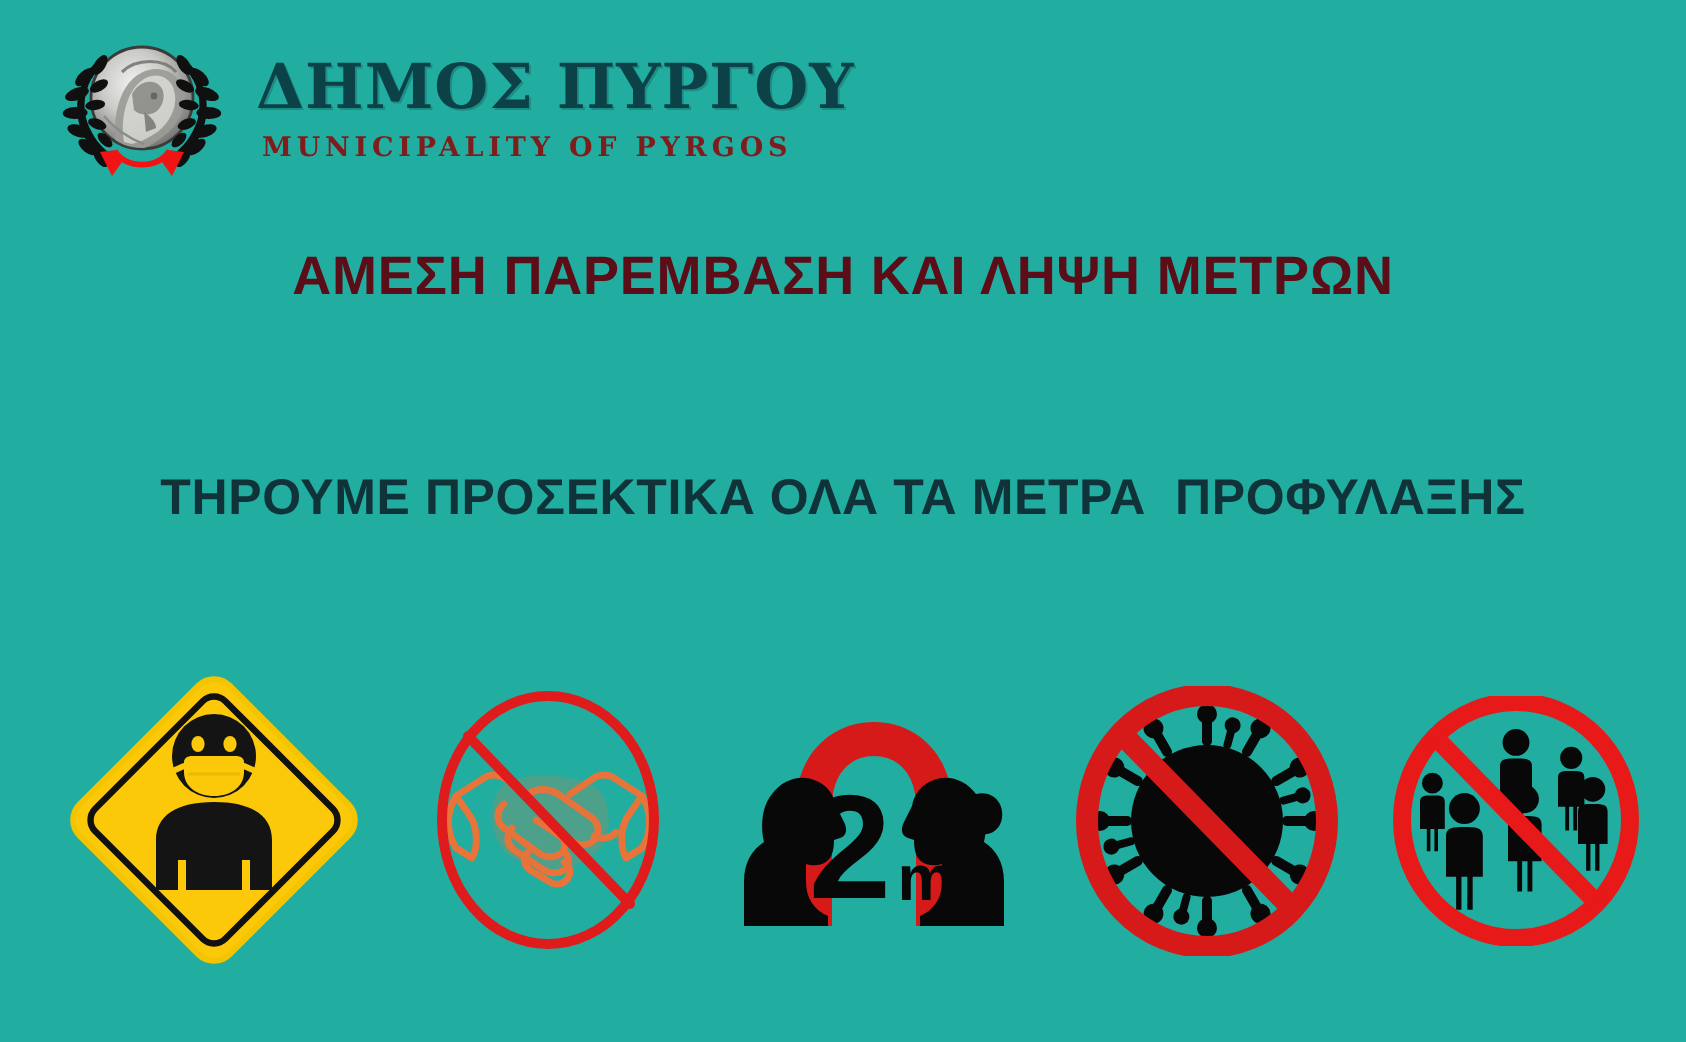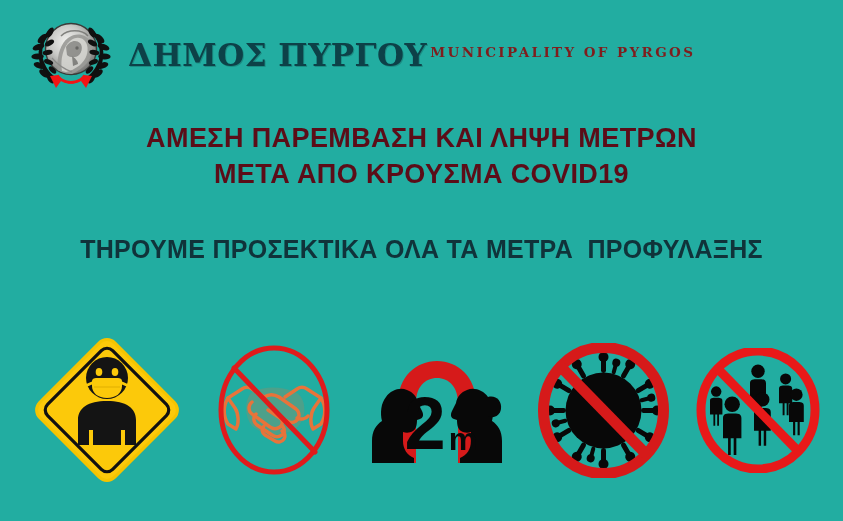--- a/index.html
+++ b/index.html
@@ -31,21 +31,21 @@
   }
   #emblem {
     width: 86px;
     height: 80px;
     position: relative;
     flex: 0 0 auto;
   }
   #emblem svg { display: block; }
   #wordmark {
     display: flex;
-    flex-direction: row;
+    flex-direction: column;
     padding-top: 2px;
     justify-content: center;
   }
   #muni-title {
     font-family: "DejaVu Serif", serif;
     font-size: 31px;
     font-weight: bold;
     color: #0d4148;
     letter-spacing: 0.5px;
     line-height: 1.05;
@@ -186,21 +186,20 @@
     </div>
 
     <div id="wordmark">
       <div id="muni-title">ΔΗΜΟΣ ΠΥΡΓΟΥ</div>
       <div id="muni-sub">MUNICIPALITY OF PYRGOS</div>
     </div>
   </div>
 
   <div id="headline">
     <span class="line">ΑΜΕΣΗ ΠΑΡΕΜΒΑΣΗ ΚΑΙ ΛΗΨΗ ΜΕΤΡΩΝ</span>
-    <span class="line">ΜΕΤΑ ΑΠΟ ΚΡΟΥΣΜΑ COVID19</span>
   </div>
 
   <div id="subhead">
     <span class="line">ΤΗΡΟΥΜΕ ΠΡΟΣΕΚΤΙΚΑ ΟΛΑ ΤΑ ΜΕΤΡΑ  ΠΡΟΦΥΛΑΞΗΣ</span>
   </div>
 
   <div id="icon-row">
 
     <div class="icon-cell">
       <svg width="165" height="160" viewBox="0 0 165 160" xmlns="http://www.w3.org/2000/svg">

